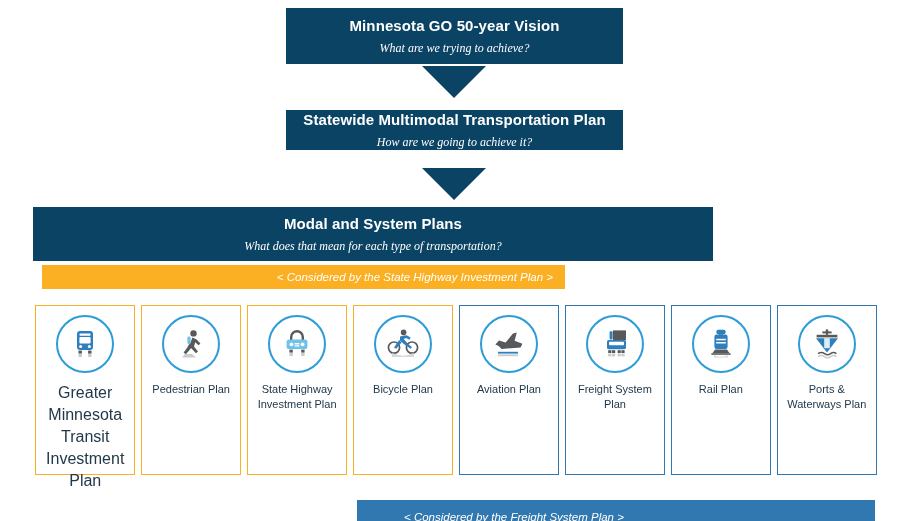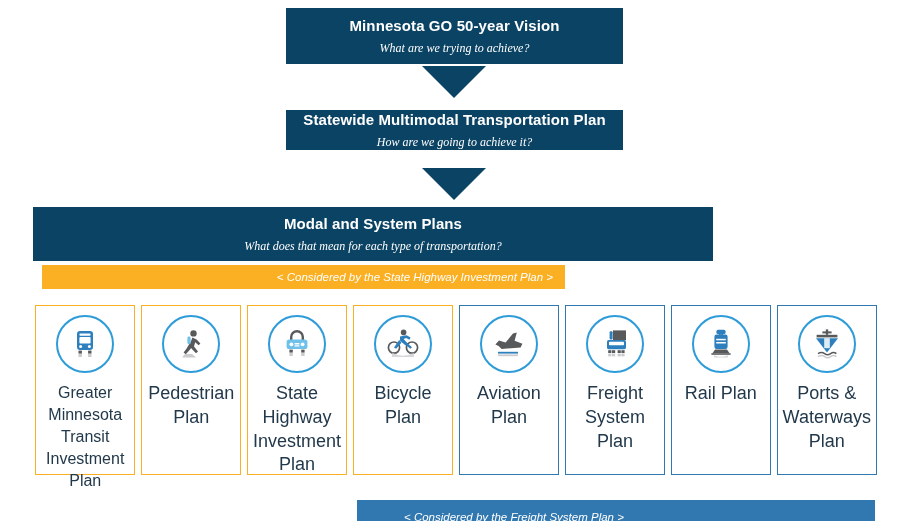--- a/index.html
+++ b/index.html
@@ -104,21 +104,21 @@
     box-sizing:border-box;
     display:flex;
     align-items:center;
     justify-content:center;
     flex:0 0 auto;
   }
   .icon-circle svg{display:block;}
 
   .card-label{
     margin-top:9px;
-    font-size:18px;
+    font-size:11px;
     color:#22394b;
     text-align:center;
     line-height:1.32;
     padding:0 3px;
   }
   .card-label.small{font-size:16px;line-height:1.38;}
 </style>
 </head>
 <body>
 

